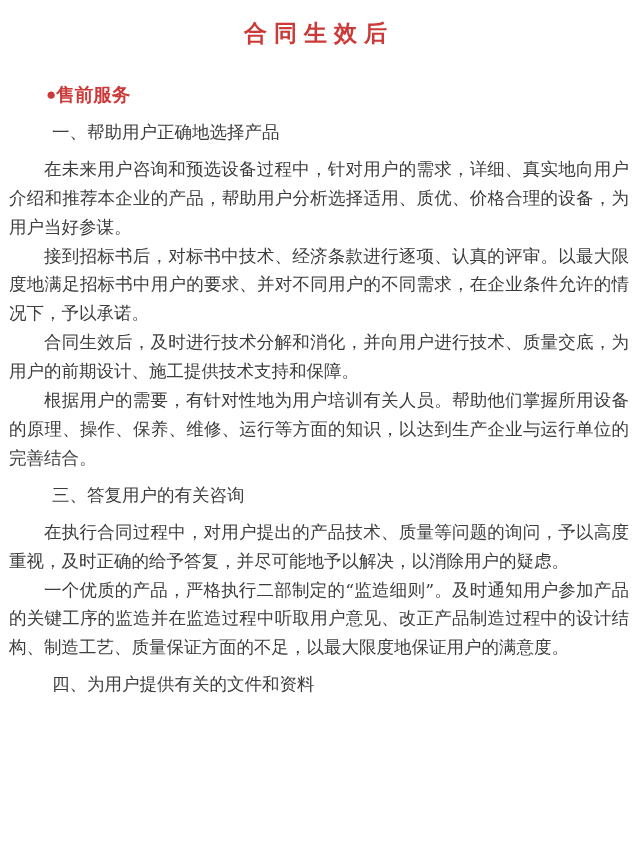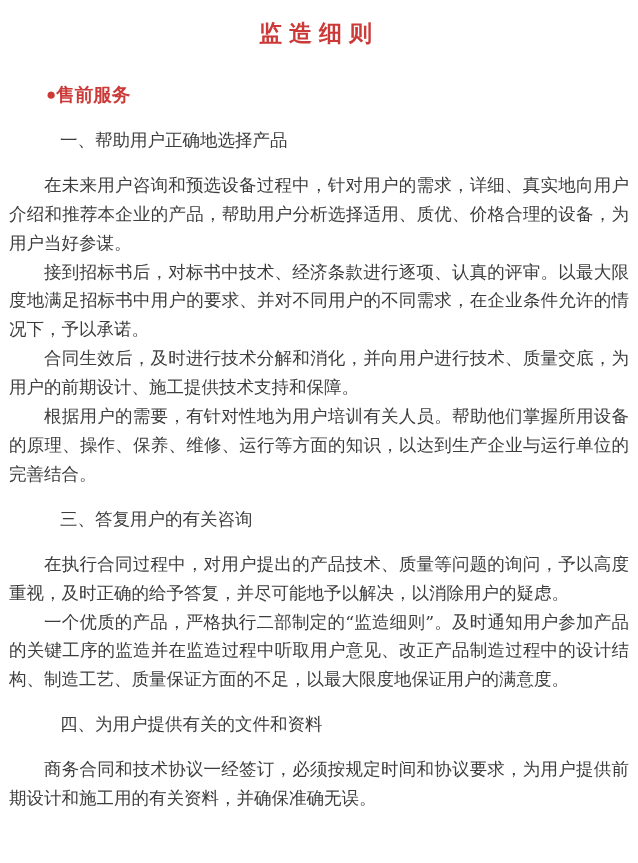--- a/index.html
+++ b/index.html
@@ -32,21 +32,21 @@
     margin-top: 32px;
     font-size: 17.5px;
     line-height: 28.9px;
     text-align: justify;
   }
   .para {
     margin: 0;
     text-indent: 2em;
   }
   .subheading {
-    margin: 16px;
+    margin: 8px;
     text-indent: 2em;
   }
   .section-heading {
     margin: 0;
     text-indent: 2em;
     font-family: Liberation Sans, sans-serif;
     font-weight: bold;
     font-size: 18.5px;
     color: #cb3a38;
     white-space: nowrap;
@@ -54,21 +54,21 @@
   .section-heading .bullet {
     font-size: 17px;
     vertical-align: 1px;
   }
 </style>
 </head>
 <body>
 
 <div class="page">
 
-  <h1 class="doc-title">监造细则</h1>
+  <h1 class="doc-title">合同生效后</h1>
 
   <div class="doc-body">
 
 
     <p class="section-heading"><span class="bullet">●</span><span>售前服务</span></p>
 
     <p class="subheading">一、帮助用户正确地选择产品</p>
 
     <p class="para">在未来用户咨询和预选设备过程中，针对用户的需求，详细、真实地向用户介绍和推荐本企业的产品，帮助用户分析选择适用、质优、价格合理的设备，为用户当好参谋。</p>
 
@@ -80,16 +80,15 @@
     <p class="para">根据用户的需要，有针对性地为用户培训有关人员。帮助他们掌握所用设备的原理、操作、保养、维修、运行等方面的知识，以达到生产企业与运行单位的完善结合。</p>
 
     <p class="subheading">三、答复用户的有关咨询</p>
 
     <p class="para">在执行合同过程中，对用户提出的产品技术、质量等问题的询问，予以高度重视，及时正确的给予答复，并尽可能地予以解决，以消除用户的疑虑。</p>
 
     <p class="para">一个优质的产品，严格执行二部制定的“监造细则”。及时通知用户参加产品的关键工序的监造并在监造过程中听取用户意见、改正产品制造过程中的设计结构、制造工艺、质量保证方面的不足，以最大限度地保证用户的满意度。</p>
 
     <p class="subheading">四、为用户提供有关的文件和资料</p>
 
-    <p class="para">商务合同和技术协议一经签订，必须按规定时间和协议要求，为用户提供前期设计和施工用的有关资料，并确保准确无误。</p>
 
   </div>
 </div>
 
 </body></html>

